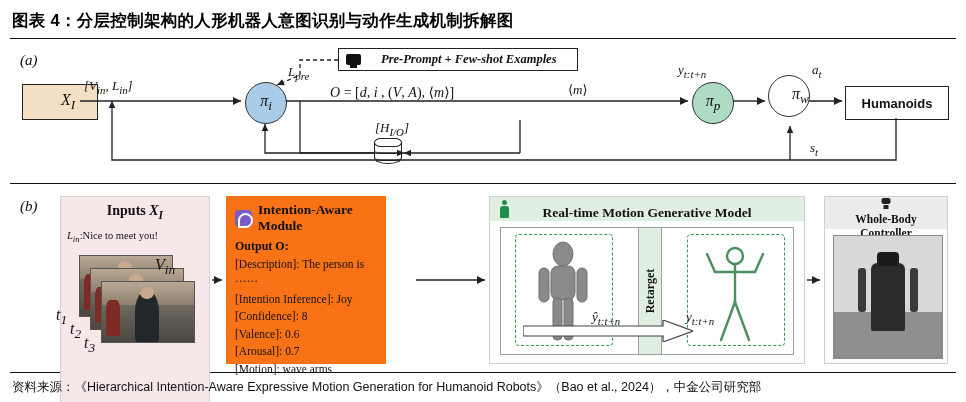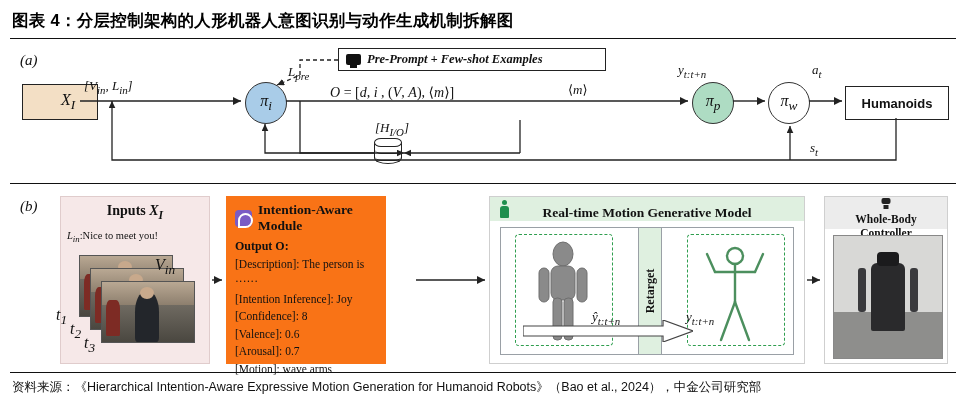--- a/index.html
+++ b/index.html
@@ -89,48 +89,49 @@
   }
   .c-pi-i {
     left: 245px; top: 82px; width: 40px; height: 40px;
     background: #a9cce8;
   }
   .c-pi-p {
     left: 692px; top: 82px; width: 40px; height: 40px;
     background: #aedcc3;
   }
   .c-pi-w {
-    left: 768px; top: 82px; width: 40px; height: 40px;
+    left: 768px; top: 75px; width: 40px; height: 40px;
     background: #ffffff;
+    justify-content: flex-end;
   }
   .box-humanoids {
     position: absolute;
     left: 845px;
     top: 86px;
     width: 102px;
     height: 32px;
     border: 1.4px solid #222;
     background: #fff;
     display: flex;
     align-items: center;
     justify-content: center;
     font-weight: bold;
     font-size: 13px;
   }
   .prompt-box {
     position: absolute;
     left: 338px;
     top: 48px;
-    width: 268px;
+    width: 240px;
     height: 23px;
     border: 1.4px solid #222;
     background: #fff;
     display: flex;
     align-items: center;
-    gap: 6px;
+    gap: 20px;
     padding-left: 7px;
     box-sizing: border-box;
     font-style: italic;
     font-weight: bold;
     font-size: 12.5px;
     font-family: "Liberation Serif", serif;
   }
   .mono-icon {
     display: inline-block;
     width: 15px;
@@ -206,21 +207,21 @@
     left: 0; top: 0;
     width: 966px; height: 402px;
     pointer-events: none;
   }
   
   .b-inputs {
     position: absolute;
     left: 60px;
     top: 196px;
     width: 150px;
-    height: 168px;
+    height: 207px;
     background: #f6e8e8;
     border: 1px solid #e0cccc;
     box-sizing: border-box;
   }
   .b-inputs .hdr {
     text-align: center;
     font-weight: bold;
     font-size: 14px;
     padding-top: 6px;
     font-family: "Liberation Serif", serif;

